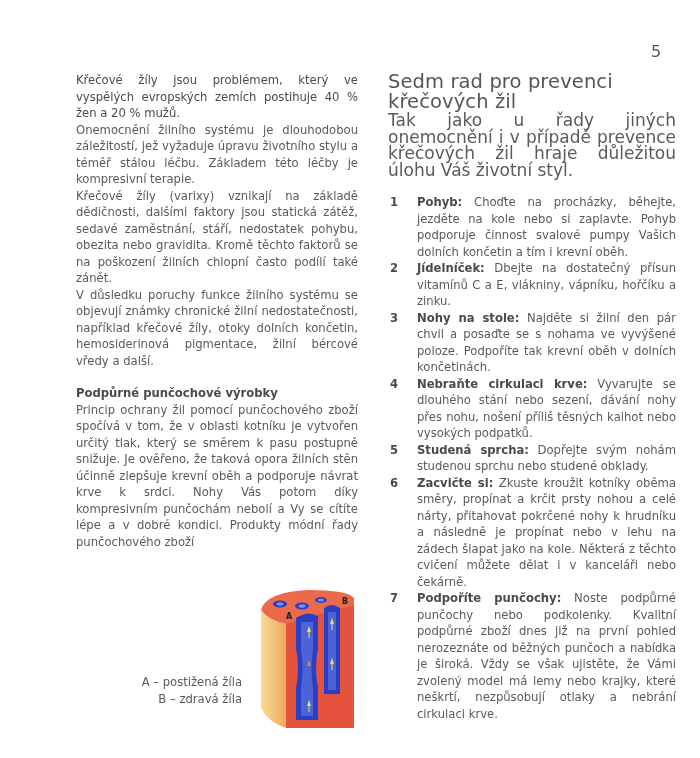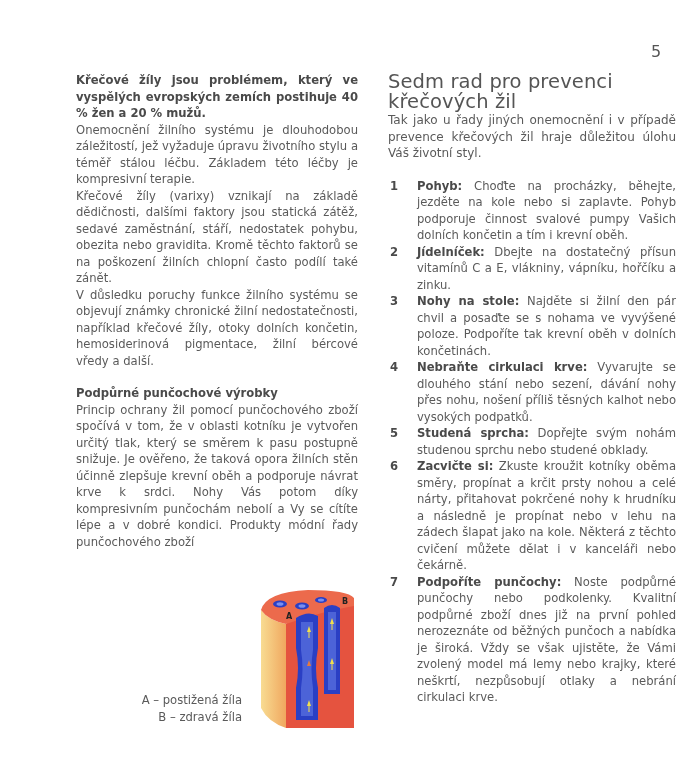--- a/index.html
+++ b/index.html
@@ -3,28 +3,28 @@
   <meta charset="utf-8">
   <style>
     html, body { margin: 0; padding: 0; background: #ffffff; }
     body { width: 700px; height: 758px; position: relative; overflow: hidden;
            font-family: "DejaVu Sans", sans-serif; color: #555555; }
     .page-num { position: absolute; left: 651px; top: 42px; font-size: 16px; color: #555; }
     .col { position: absolute; top: 72px; }
     .col-left { left: 76px; width: 282px; }
     .col-right { left: 388px; width: 288px; }
     h1 { margin: 0; font-weight: normal; font-size: 19.5px; line-height: 20px; color: #555; letter-spacing: 0.1px; }
-    .lead { margin: 0; font-weight: bold; font-size: 11.6px; line-height: 16.5px; color: #4a4a4a; text-align: justify; }
+    .lead { margin: 0; font-weight: normal; font-size: 11.6px; line-height: 16.5px; color: #4a4a4a; text-align: justify; }
     p { margin: 0; font-size: 11.6px; line-height: 16.5px; text-align: justify; color: #5a5a5a; }
     .sub { margin: 0; font-weight: bold; font-size: 11.6px; line-height: 16.5px; color: #4a4a4a; }
     .gap { height: 16px; }
     .narrow { width: 180px; }
-    .legend { position: absolute; left: 62px; top: 692px; width: 180px; text-align: right; font-size: 11.6px; line-height: 16.5px; color: #5a5a5a; }
+    .legend { position: absolute; left: 62px; top: 674px; width: 180px; text-align: right; font-size: 11.6px; line-height: 16.5px; color: #5a5a5a; }
     .illus { position: absolute; left: 258px; top: 588px; width: 100px; height: 144px; }
-    .intro { margin: 0; font-size: 12px; line-height: 16.5px; color: #5a5a5a; }
+    .intro { margin: 0; font-size: 17px; line-height: 16.5px; color: #5a5a5a; }
     ol.tips { list-style: none; margin: 16px 0 0 0; padding: 0; }
     ol.tips li { position: relative; padding-left: 29px; font-size: 11.6px; line-height: 16.5px; color: #5a5a5a; text-align: justify; }
     ol.tips li .num { position: absolute; left: 2px; top: 0; font-weight: bold; color: #4a4a4a; }
     ol.tips li .tt { font-weight: bold; color: #4a4a4a; }
   </style>
 </head>
 <body>
 
 <div class="page-num">5</div>
 

